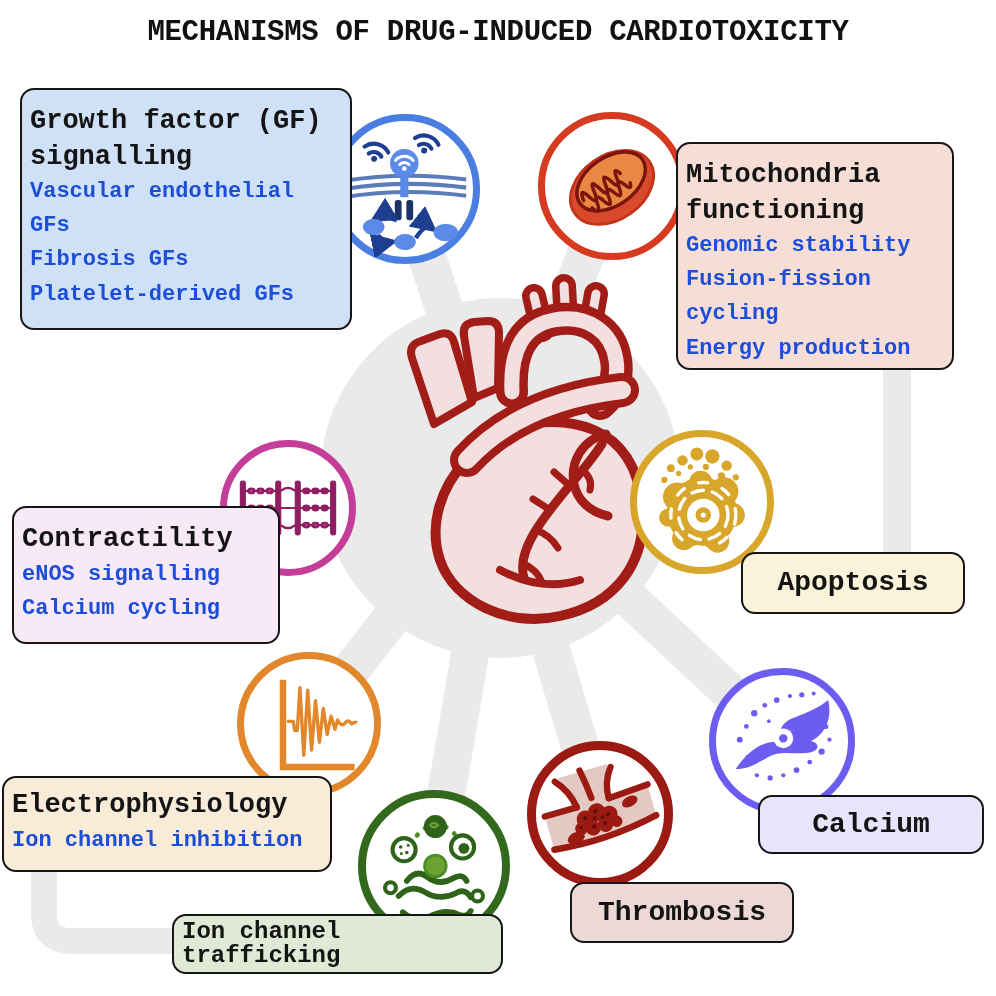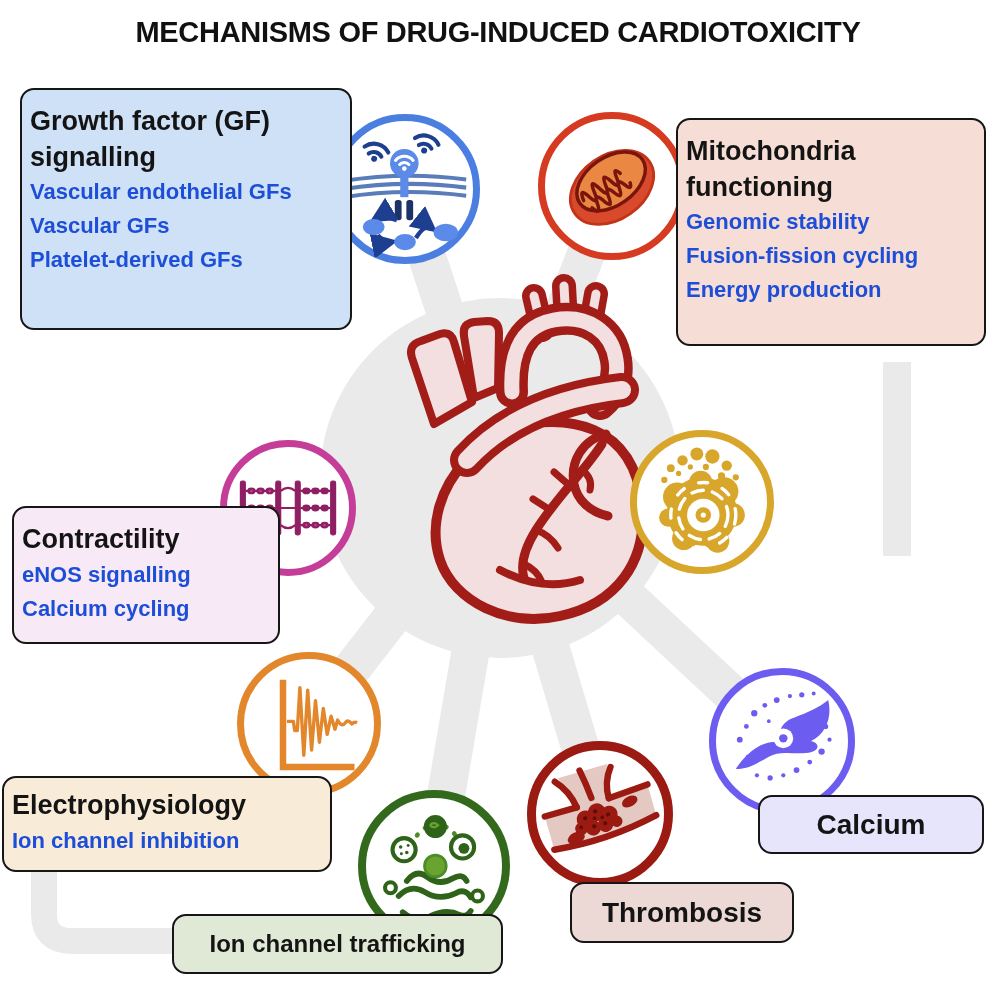--- a/index.html
+++ b/index.html
@@ -1,17 +1,17 @@
 <!DOCTYPE html>
 <html><head>
 <meta charset="utf-8">
 <style>
   html,body{margin:0;padding:0;background:#ffffff;}
   #stage{position:relative;width:996px;height:996px;background:#ffffff;overflow:hidden;
-         font-family:Liberation Sans, sans-serif;color:#141414;border-radius:32px;}
+         font-family:Liberation Mono, monospace;color:#141414;border-radius:32px;}
   #title{position:absolute;top:16px;left:0;width:100%;text-align:center;
          font-size:29px;font-weight:bold;letter-spacing:-0.3px;color:#111;}
   svg{display:block;}
   .layer{position:absolute;left:0;top:0;}
   .box{position:absolute;border:2.5px solid #161616;border-radius:14px;box-sizing:border-box;
        padding:14px 8px;}
   .bt{font-weight:bold;font-size:27px;line-height:1.32;color:#141414;}
   .bi{font-weight:bold;font-size:22px;line-height:1.55;color:#1d4ed8;}
   .labelbox{display:flex;align-items:center;justify-content:center;padding:4px 8px;}
   .labelbox .bt{font-size:28px;line-height:1;}
@@ -323,37 +323,40 @@
           <circle cx="24" cy="62" r="1.5"></circle>
         <circle cx="62" cy="42" r="1.4"></circle>
           <circle cx="40" cy="35" r="1.4"></circle>
       </g>
     </svg>
   </div>
 
   <div class="box" style="left: 20px; top: 88px; width: 332px; height: 242px; background-color: rgb(207, 225, 246);">
     <div class="bt">Growth factor (GF) signalling</div>
     <div class="bi">Vascular endothelial GFs</div>
-    <div class="bi">Vascular GFs</div>
+    <div class="bi">Fibrosis GFs</div>
     <div class="bi">Platelet-derived GFs</div>
   </div>
 
-  <div class="box" style="left: 676px; top: 118px; width: 310px; height: 228px; background-color: rgb(246, 222, 215);">
+  <div class="box" style="left: 676px; top: 142px; width: 278px; height: 228px; background-color: rgb(246, 222, 215);">
     <div class="bt">Mitochondria functioning</div>
     <div class="bi">Genomic stability</div>
     <div class="bi">Fusion-fission cycling</div>
     <div class="bi">Energy production</div>
   </div>
 
   <div class="box" style="left: 12px; top: 506px; width: 268px; height: 138px; background-color: rgb(248, 233, 246);">
     <div class="bt">Contractility</div>
     <div class="bi">eNOS signalling</div>
     <div class="bi">Calcium cycling</div>
   </div>
 
+  <div class="box labelbox" style="left: 741px; top: 552px; width: 224px; height: 62px; background-color: rgb(250, 243, 218);">
+    <div class="bt">Apoptosis</div>
+  </div>
 
   <div class="box" style="left: 2px; top: 776px; width: 330px; height: 96px; padding-top: 10px; background-color: rgb(248, 236, 217);">
     <div class="bt">Electrophysiology</div>
     <div class="bi">Ion channel inhibition</div>
   </div>
 
   <div class="box labelbox" style="left: 172px; top: 914px; width: 331px; height: 60px; background-color: rgb(224, 233, 214);">
     <div class="bt" style="font-size:24px;">Ion channel trafficking</div>
   </div>
 

